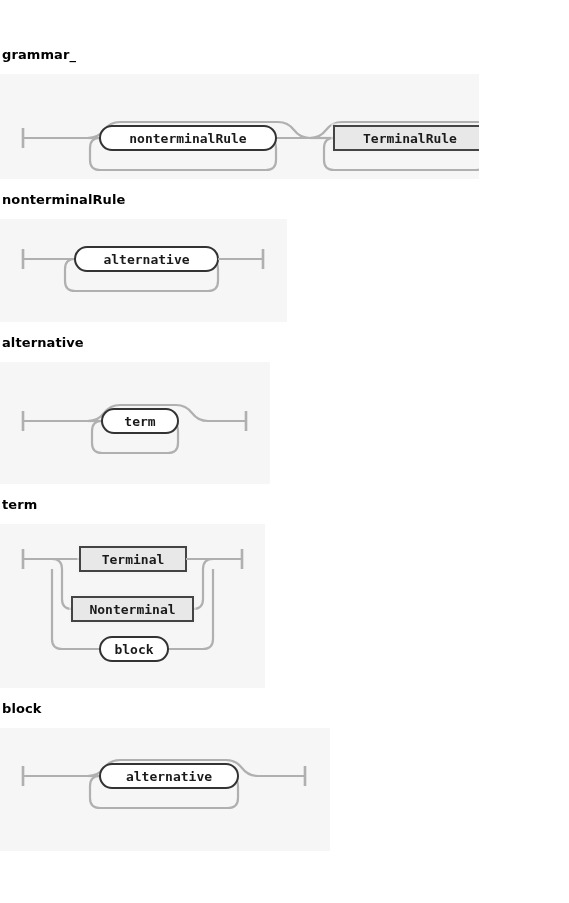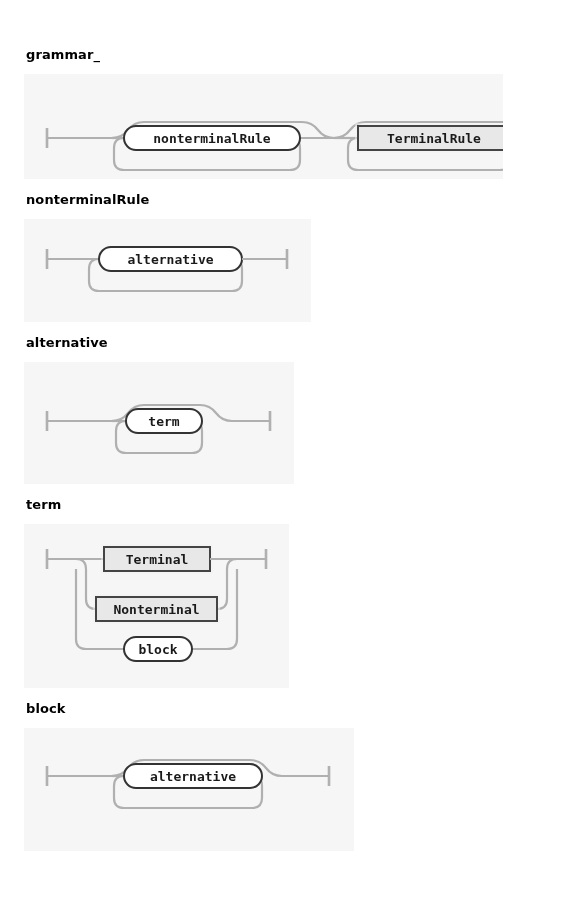--- a/index.html
+++ b/index.html
@@ -4,21 +4,21 @@
 <title>grammar_</title>
 <style>
   html,body{margin:0;padding:0;}
   body{
     width:569px;
     background:#ffffff;
     font-family:"DejaVu Sans", sans-serif;
     color:#000000;
     -webkit-font-smoothing:antialiased;
   }
-  .page{ width:479px;margin-left:24px; }
+  .page{ width:479px; }
 
   h1.rule-title{
     font-family:"DejaVu Sans", sans-serif;
     font-size:13px;
     font-weight:bold;
     color:#000;
     margin:0;
     padding:0 0 0 2px;
     letter-spacing:0.1px;
     line-height:14px;

